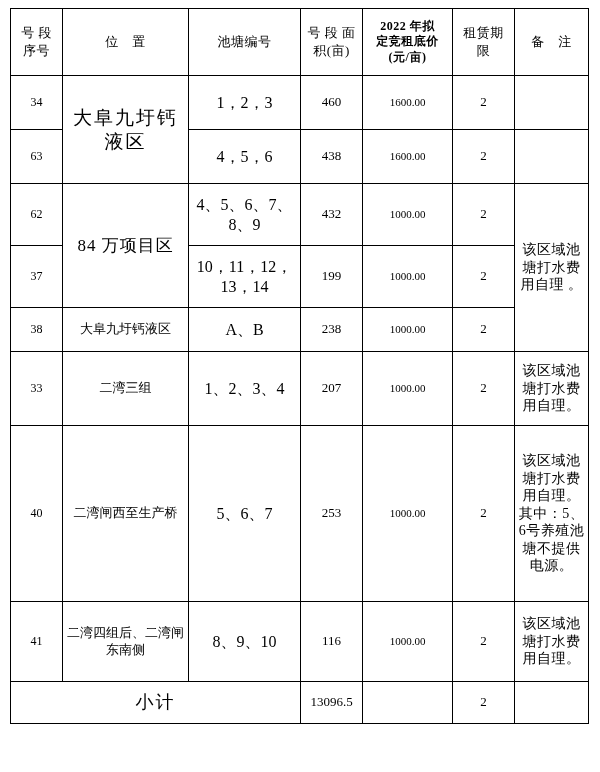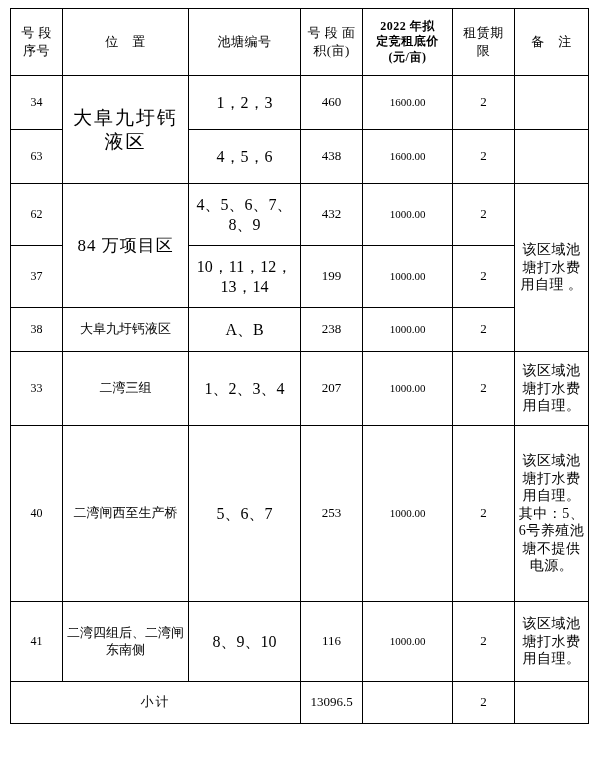--- a/index.html
+++ b/index.html
@@ -73,21 +73,21 @@
   td.loc-big {
     font-size: 19px;
     letter-spacing: 2px;
     line-height: 1.7;
   }
   td.loc-mid {
     font-size: 17px;
     letter-spacing: 1px;
   }
   td.subtotal-label {
-    font-size: 13px;
+    font-size: 18px;
     letter-spacing: 2px;
   }
   .r34 { height: 54px; }
   .r35 { height: 54px; }
   .r36 { height: 62px; }
   .r37 { height: 62px; }
   .r38 { height: 44px; }
   .r39 { height: 74px; }
   .r40 { height: 176px; }
   .r41 { height: 80px; }

